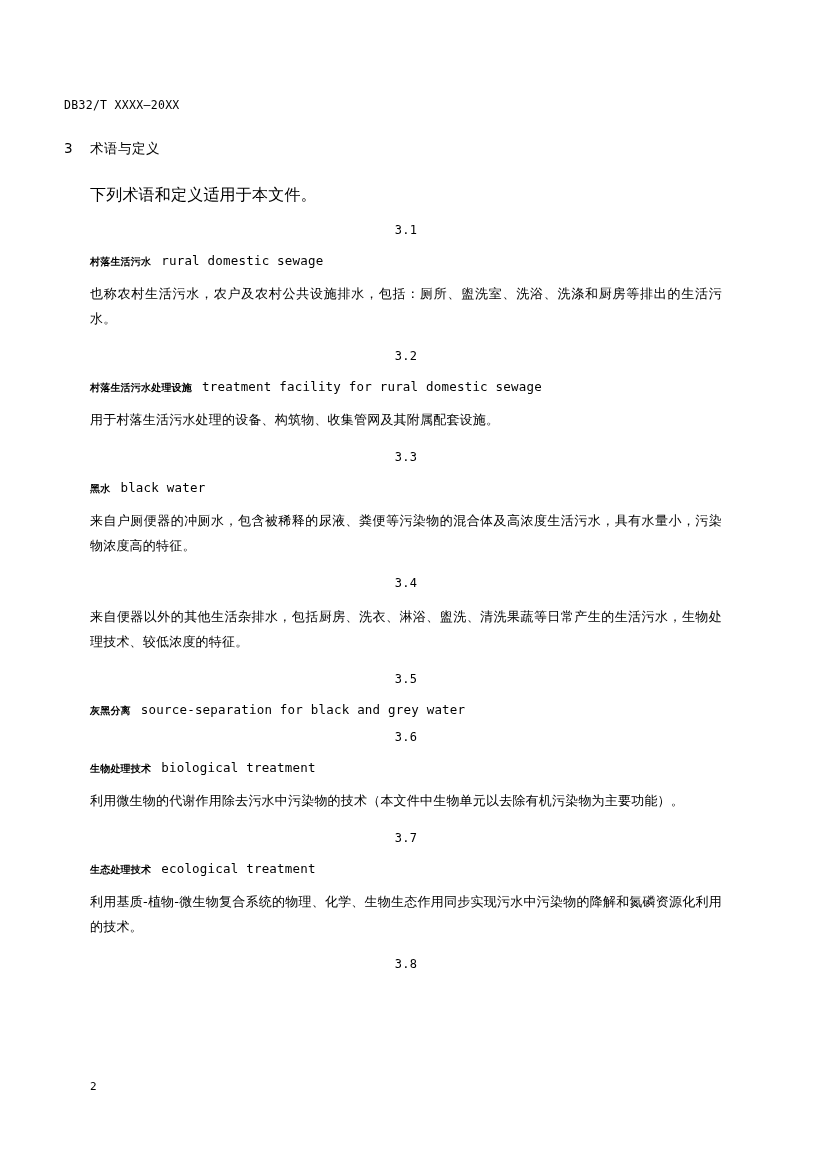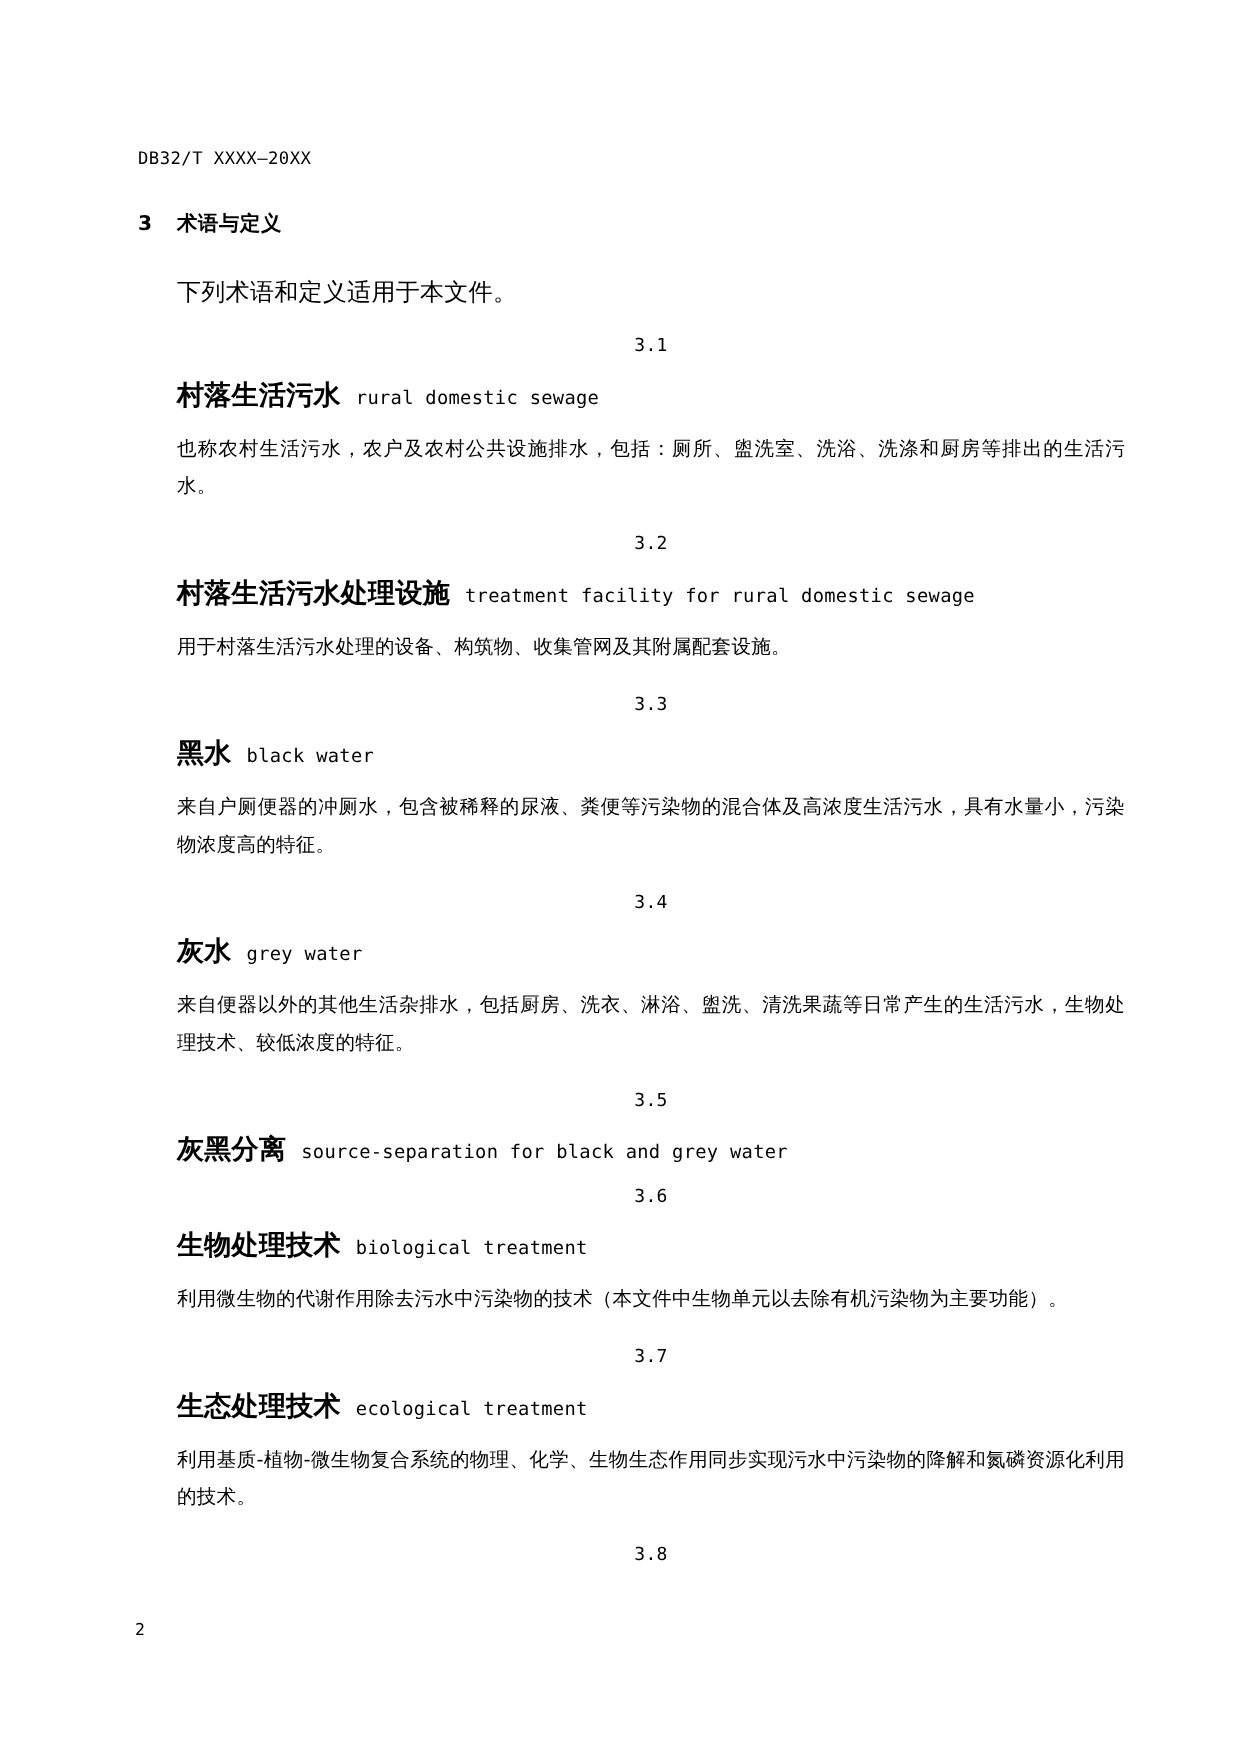--- a/index.html
+++ b/index.html
@@ -15,35 +15,35 @@
     position: relative;
     width: 826px;
     height: 1169px;
     margin: 0 auto;
     background: #ffffff;
     box-sizing: border-box;
     overflow: hidden;
   }
   .content {
     position: absolute;
-    left: 92px;
+    left: 64px;
     top: 98px;
     width: 658px;
   }
   .header-code {
     font-family: "DejaVu Sans Mono", monospace;
     font-size: 11.5px;
     letter-spacing: 0.3px;
     color: #000;
     margin-bottom: 28px;
   }
   .section-heading {
     font-family: "DejaVu Sans", sans-serif;
     font-size: 13.5px;
-    font-weight: 700;
+    font-weight: 400;
     margin: 12px 0 24px 0;
     letter-spacing: 0.5px;
   }
   .section-heading .num {
     display: inline-block;
     min-width: 26px;
   }
   .para {
     font-family: "DejaVu Sans", sans-serif;
     font-size: 16px;
@@ -61,21 +61,21 @@
     letter-spacing: 0.2px;
     text-align: center;
   }
   .term-line {
     margin: 0 0 12px 0;
     padding-left: 26px;
     letter-spacing: 0.2px;
   }
   .term-cn {
     font-family: Liberation Sans, sans-serif;
-    font-size: 18px;
+    font-size: 10px;
     font-weight: bold;
   }
   .term-en {
     font-family: "DejaVu Sans Mono", monospace;
     font-size: 12.5px;
     font-weight: normal;
     margin-left: 10px;
   }
   .def {
     font-family: "DejaVu Sans", sans-serif;
@@ -122,23 +122,20 @@
     </div>
     <p class="def">用于村落生活污水处理的设备、构筑物、收集管网及其附属配套设施。</p>
 
     <div class="clause-num">3.3</div>
     <div class="term-line">
       <span class="term-cn">黑水</span><span class="term-en">black water</span>
     </div>
     <p class="def">来自户厕便器的冲厕水，包含被稀释的尿液、粪便等污染物的混合体及高浓度生活污水，具有水量小，污染物浓度高的特征。</p>
 
     <div class="clause-num">3.4</div>
-    <div class="term-line">
-      <span class="term-cn">灰水</span><span class="term-en">grey water</span>
-    </div>
     <p class="def">来自便器以外的其他生活杂排水，包括厨房、洗衣、淋浴、盥洗、清洗果蔬等日常产生的生活污水，生物处理技术、较低浓度的特征。</p>
 
     <div class="clause-num">3.5</div>
     <div class="term-line">
       <span class="term-cn">灰黑分离</span><span class="term-en">source-separation for black and grey water</span>
     </div>
 
     <div class="clause-num">3.6</div>
     <div class="term-line">
       <span class="term-cn">生物处理技术</span><span class="term-en">biological treatment</span>

